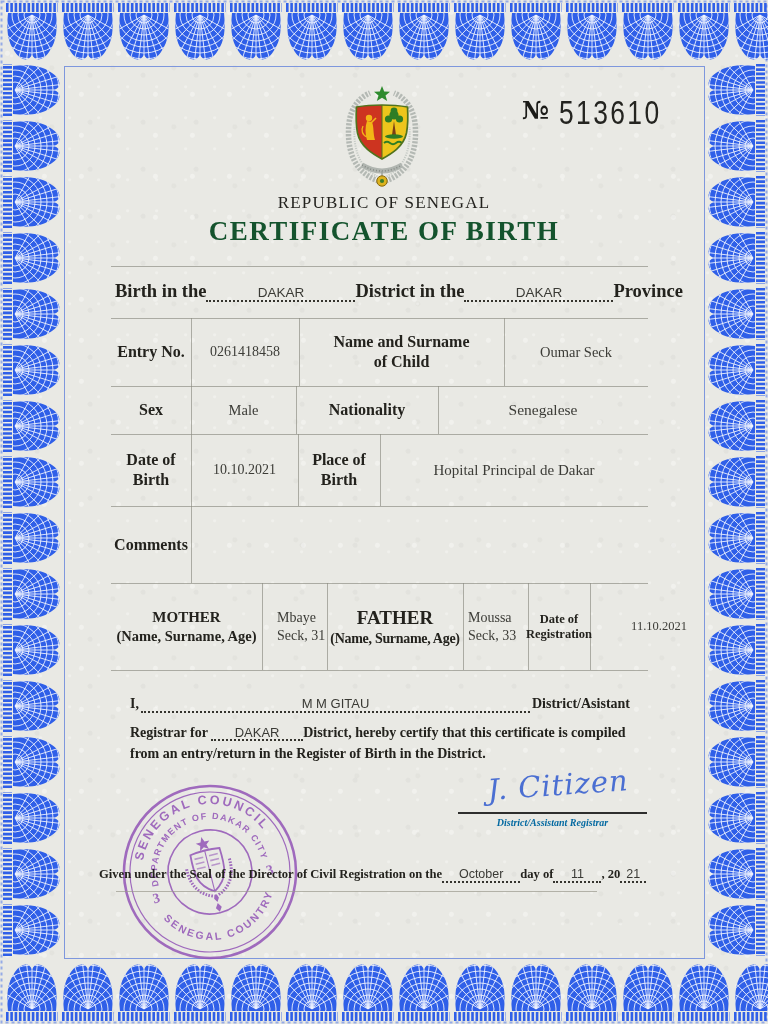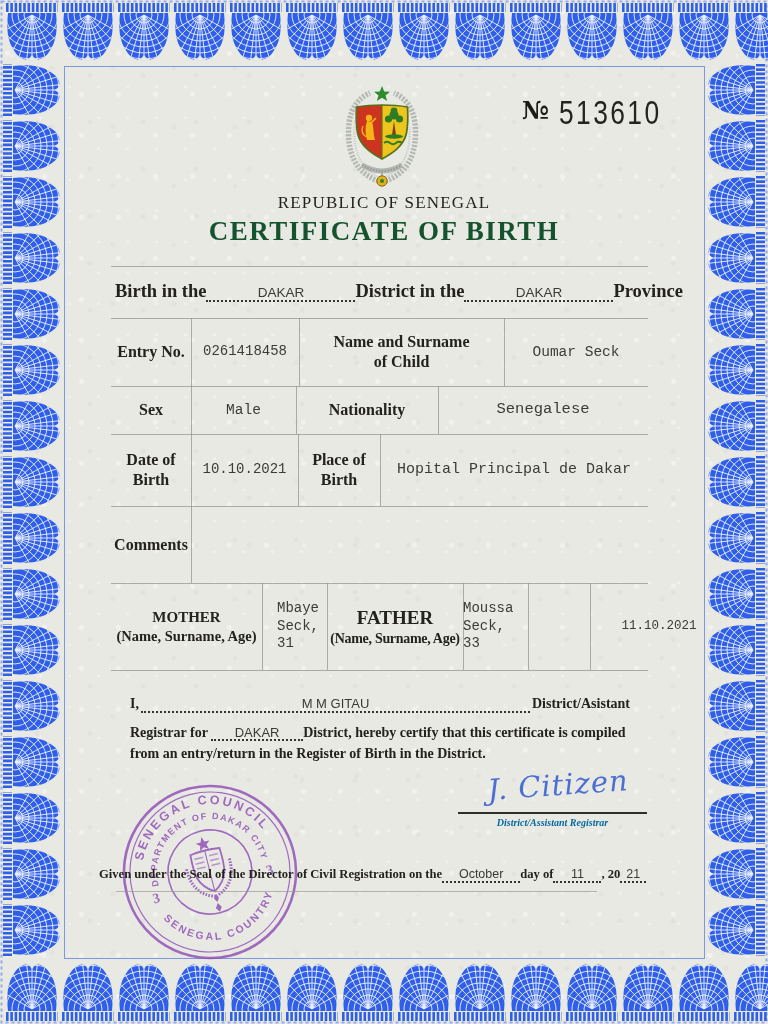--- a/index.html
+++ b/index.html
@@ -33,21 +33,21 @@
 
   .birthline{left:115px;top:281px;width:536px;display:flex;align-items:baseline;font-size:18.5px;font-weight:700;white-space:nowrap;color:#23221d;}
   .fill{display:inline-block;border-bottom:2px dotted #35342e;text-align:center;
     font-family:"Liberation Sans","DejaVu Sans",sans-serif;font-weight:400;font-size:13.5px;color:#3a3a35;
     line-height:1.05;padding-bottom:0px;}
   .birthline .fill{width:149px;flex:0 0 auto;}
 
   .cell{position:absolute;display:flex;flex-direction:column;align-items:center;justify-content:center;text-align:center;line-height:1.25;}
   .lbl{font-weight:700;font-size:16px;color:#23221d;}
   .lbl.small{font-size:12.5px;line-height:1.2;}
-  .val{font-family:Liberation Mono, monospace;font-size:14.5px;color:#3c3c37;}
+  .val{font-family:Liberation Serif, serif;font-size:14.5px;color:#3c3c37;}
   .val.small{font-size:12.5px;margin-left:40px;}
 
   .cert{left:130px;top:696px;width:500px;font-size:14px;font-weight:700;color:#23221d;}
   .cert .row1{display:flex;align-items:baseline;white-space:nowrap;}
   .cert .row1 .fill{flex:1 1 auto;margin:0 2px;font-size:13px;}
   .cert p{margin:9px 0 0 0;line-height:21px;font-weight:700;}
   .cert p .fill{width:92px;font-size:13px;}
 
   .sig-name{left:468px;top:768px;width:180px;text-align:center;font-family:"DejaVu Serif",serif;
     font-style:italic;font-size:29px;color:#4b6fd2;transform:rotate(-4deg);letter-spacing:1px;white-space:nowrap;}
@@ -250,21 +250,22 @@
 
   <div class="cell" style="left:111px;top:583px;width:151px;height:87px;">
     <span class="lbl" style="font-size:15px;">MOTHER</span>
     <span class="lbl" style="font-size:14.5px;">(Name, Surname, Age)</span>
   </div>
   <div class="cell val" style="left:262px;top:583px;width:65px;height:87px;font-size:14px;align-items:flex-start;text-align:left;padding-left:15px;box-sizing:border-box;">Mbaye Seck, 31</div>
   <div class="cell" style="left:327px;top:583px;width:136px;height:87px;">
     <span class="lbl" style="font-size:19px;">FATHER</span>
     <span class="lbl" style="font-size:14px;letter-spacing:-0.3px;">(Name, Surname, Age)</span>
   </div>
-  <div class="cell val" style="left:463px;top:583px;width:65px;height:87px;font-size:14px;align-items:flex-start;text-align:left;box-sizing:border-box;">Moussa Seck, 33</div>
+  <div class="cell val" style="left:463px;top:583px;width:65px;height:87px;font-size:14px;align-items:flex-start;text-align:left;padding-left:5px;box-sizing:border-box;">Moussa Seck, 33</div>
+  <div class="cell lbl small" style="left:528px;top:583px;width:62px;height:87px;">Date of Registration</div>
   <div class="cell val small" style="left:590px;top:583px;width:58px;height:87px;">11.10.2021</div>
 
   <div class="abs cert">
     <div class="row1">
       <span>I,</span>
       <span class="fill">M M GITAU</span>
       <span>District/Asistant</span>
     </div>
     <p>
       <span>Registrar for</span>

